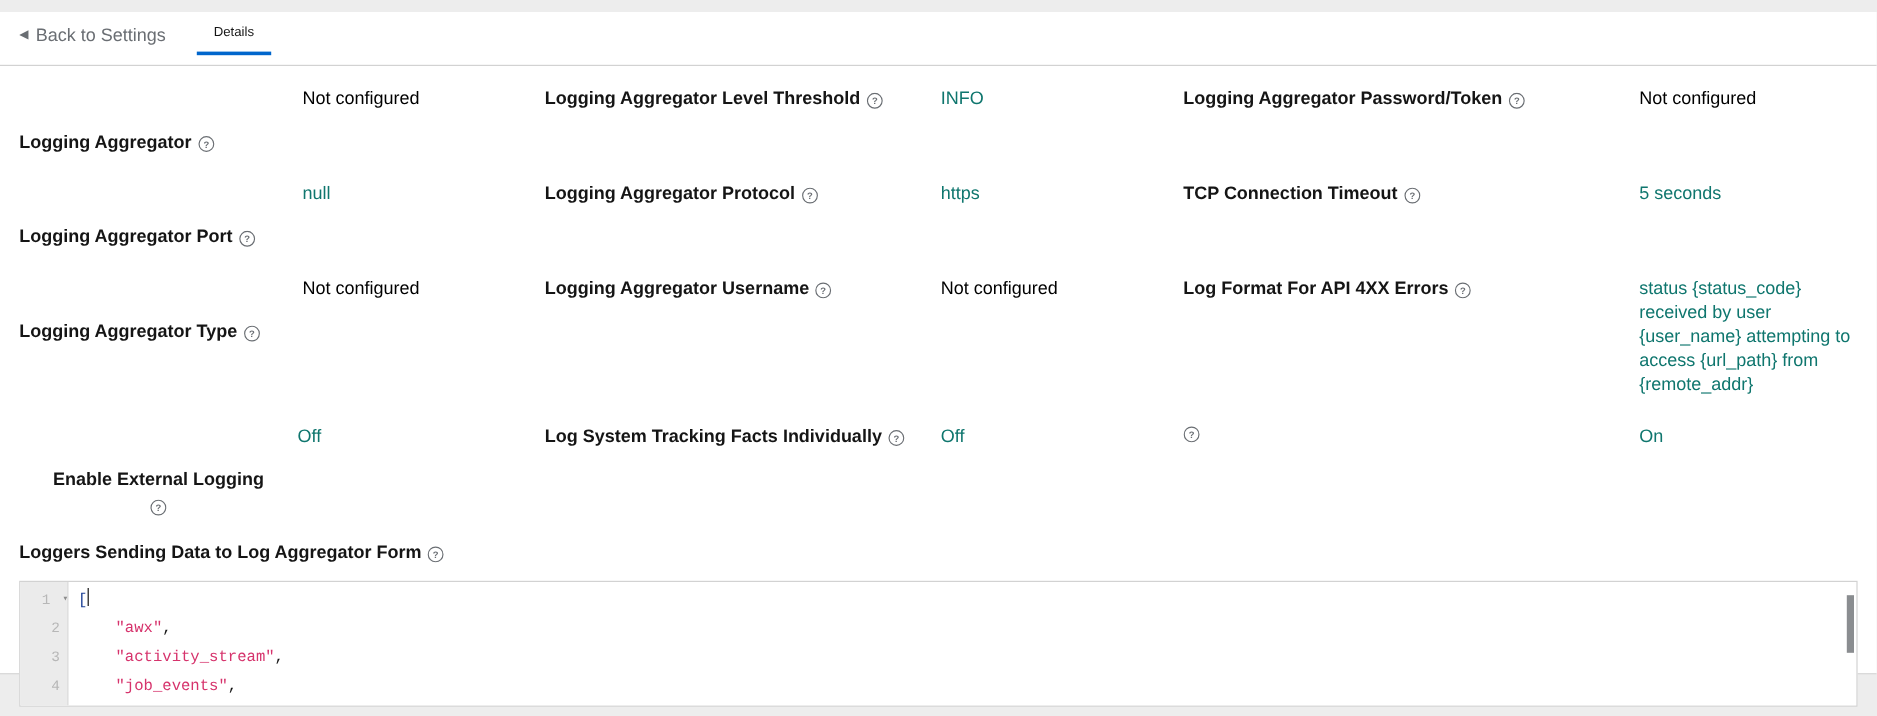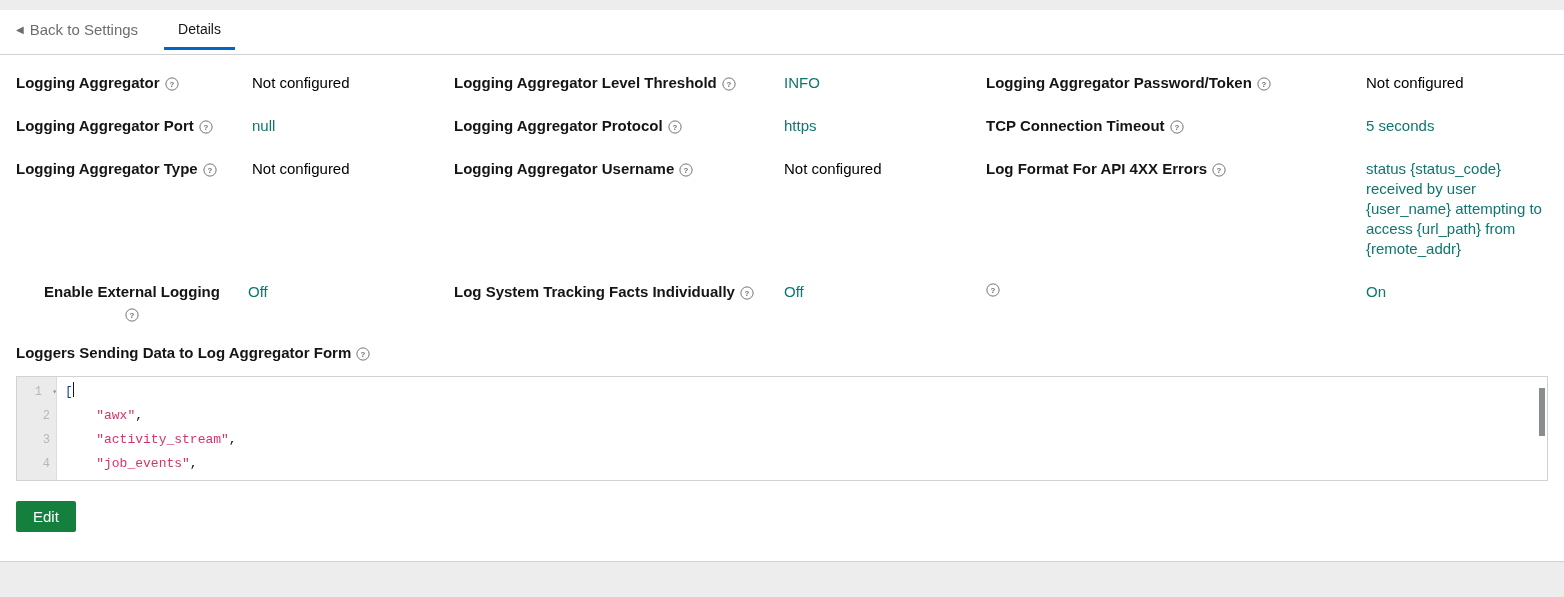--- a/index.html
+++ b/index.html
@@ -42,21 +42,21 @@
     cursor: pointer;
     white-space: nowrap;
   }
   .back-caret {
     color: #6a6e73;
     font-size: 10px;
     line-height: 1;
     transform: translateY(0px);
   }
   .tab-item {
-    font-size: 14px;
+    font-size: 11px;
     color: #151515;
     padding: 11px 14px 12px 14px;
     margin-left: 14px;
     position: relative;
     cursor: pointer;
     white-space: nowrap;
   }
   .tab-item.active::after {
     content: "";
     position: absolute;
@@ -98,21 +98,21 @@
   .help-icon svg { display:block; }
   .field-value {
     font-size: 15px;
     color: #0f766e;
     word-break: break-word;
   }
   .field-value.muted { color: #000000; }
 
   
   .col1 .field-value { margin-left: 0; }
-  .col1 .field-label { width: 236px; }
+  .col1 .field-label { width: 236px; margin-top: 36px; }
   .col2 .field-label { width: 330px; }
   .col3 .field-label { width: 380px; }
 
   
   .row-toggles .col1 .field-label { width: 232px; flex-direction: column; }
   .row-toggles .col2 .field-label { width: 330px; }
   .row-toggles .col3 .field-label { width: 380px; }
 
   
   .loggers-section { padding: 0 16px; }

